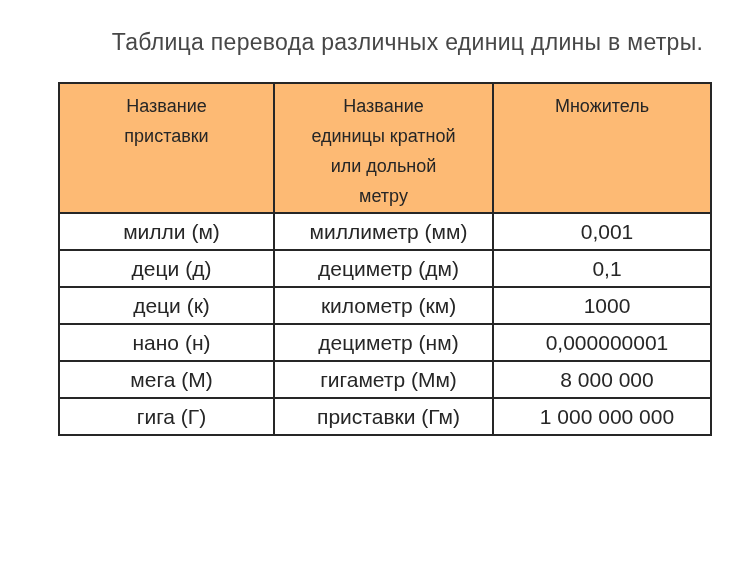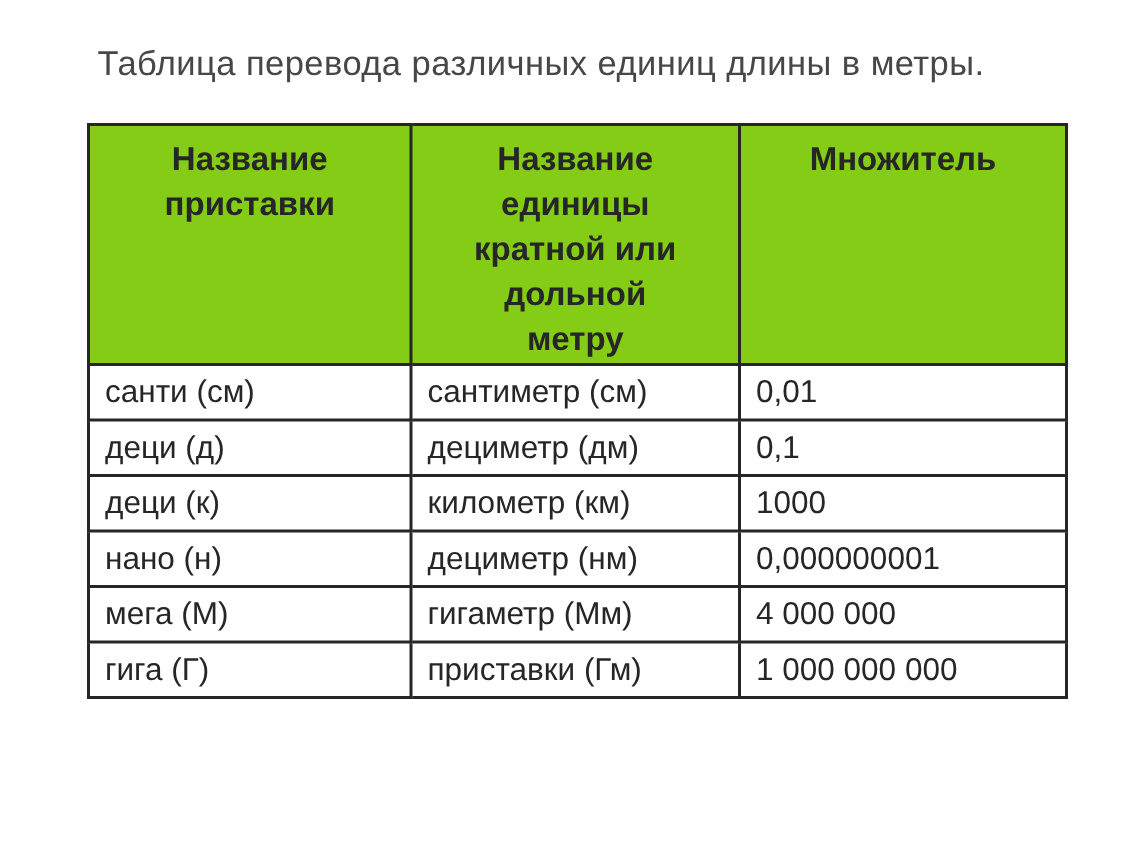--- a/index.html
+++ b/index.html
@@ -1,15 +1,15 @@
 <!DOCTYPE html>
 <html><head>
 <meta charset="utf-8">
 <style>
-  * { box-sizing: border-box; }
+  * { box-sizing: border-box; text-align: center; }
   html, body {
     margin: 0;
     padding: 0;
     background: #ffffff;
   }
   body {
     width: 750px;
     height: 562px;
     font-family: "Liberation Sans", sans-serif;
     overflow: hidden;
@@ -30,27 +30,27 @@
   }
   table.conv col.c1 { width: 215px; }
   table.conv col.c2 { width: 219px; }
   table.conv col.c3 { width: 218px; }
   table.conv th,
   table.conv td {
     border: 2px solid #262626;
     color: #262626;
   }
   table.conv th {
-    background: #84cc16;
+    background: #fdba74;
     height: 128px;
     vertical-align: top;
     padding-top: 7px;
     text-align: center;
-    font-weight: bold;
-    font-size: 22px;
+    font-weight: normal;
+    font-size: 18px;
   }
   table.conv th .hwrap {
     display: inline-block;
     max-width: 152px;
     line-height: 30px;
   }
   table.conv td {
     height: 37px;
     font-size: 21px;
     padding: 0 0 0 10px;
@@ -77,43 +77,43 @@
       <th>
         <span class="hwrap">Название единицы кратной или дольной метру</span>
       </th>
       <th>
         <span class="hwrap">Множитель</span>
       </th>
     </tr>
   </thead>
   <tbody>
       <tr>
-        <td>санти (см)</td>
-        <td>сантиметр (см)</td>
-        <td>0,01</td>
+        <td>милли (м)</td>
+        <td>миллиметр (мм)</td>
+        <td>0,001</td>
       </tr>
       <tr>
         <td>деци (д)</td>
         <td>дециметр (дм)</td>
         <td>0,1</td>
       </tr>
       <tr>
         <td>деци (к)</td>
         <td>километр (км)</td>
         <td>1000</td>
       </tr>
       <tr>
         <td>нано (н)</td>
         <td>дециметр (нм)</td>
         <td>0,000000001</td>
       </tr>
       <tr>
         <td>мега (М)</td>
         <td>гигаметр (Мм)</td>
-        <td>4 000 000</td>
+        <td>8 000 000</td>
       </tr>
       <tr>
         <td>гига (Г)</td>
         <td>приставки (Гм)</td>
         <td>1 000 000 000</td>
       </tr>
     </tbody>
 </table>
 
 </body></html>

